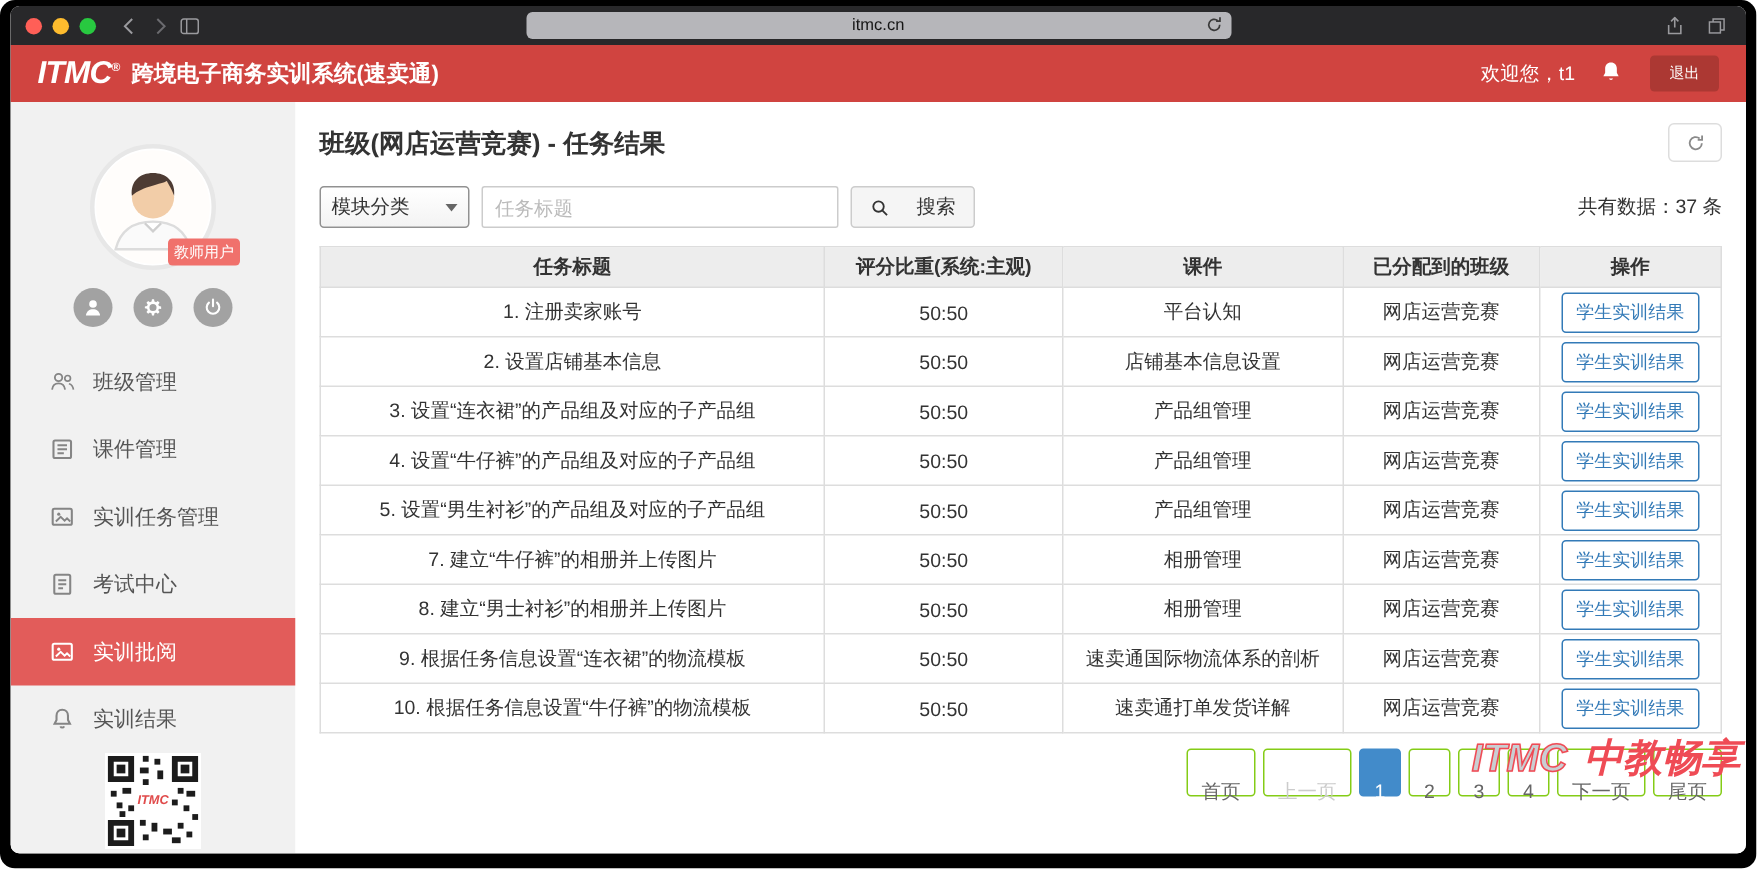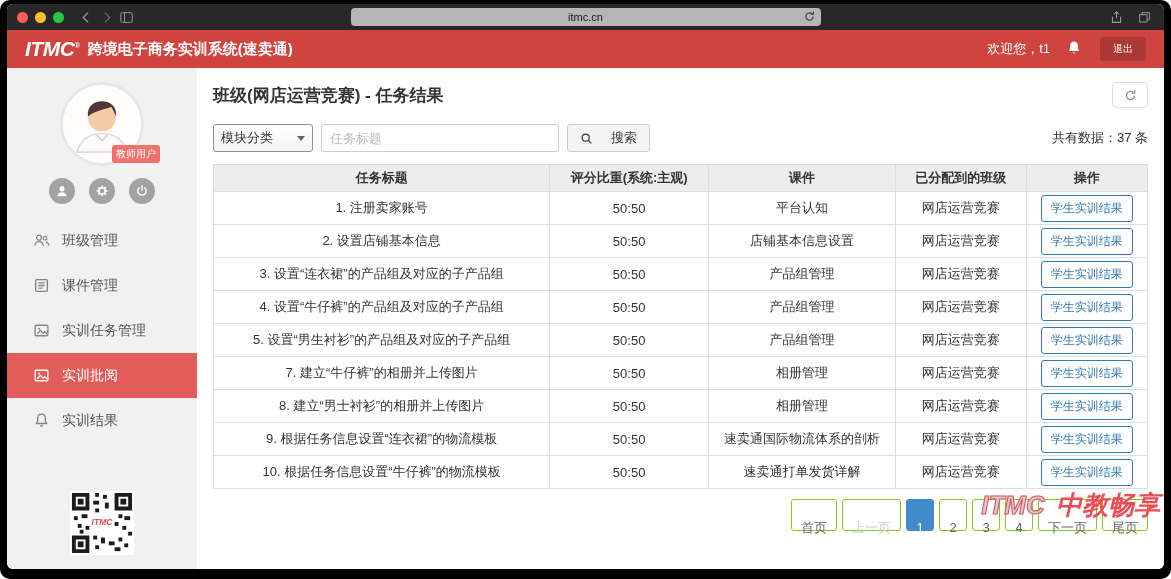--- a/index.html
+++ b/index.html
@@ -25,21 +25,21 @@
   .app-title { margin-left:8px; font-size:15px; font-weight:bold; }
   .header-right { margin-left:auto; display:flex; align-items:center; gap:16px; font-size:13px; }
   .bell-btn { width:18px; height:18px; display:inline-flex; }
   .bell-btn svg { width:16px; height:16px; }
   .logout-btn { background:#ac3833; color:#fff; border:none; border-radius:3px; padding:5px 13px; font-size:10px; cursor:pointer; font-family:inherit; }
 
   
   .app-body { flex:1; display:flex; overflow:hidden; }
 
   
-  .sidebar { width:190px; flex:none; background:#f1f1f1; display:flex; flex-direction:column; align-items:center; padding-top:14px; }
+  .sidebar { width:190px; flex:none; background:#f1f1f1; display:flex; flex-direction:column; align-items:center; padding-top:28px; }
   .avatar-wrap { position:relative; width:84px; height:84px; flex:none; }
   .avatar { width:84px; height:84px; border-radius:50%; border:3px solid #e7e7e7; background:#fff; overflow:hidden; }
   .avatar svg { width:100%; height:100%; }
   .user-badge { position:absolute; right:-16px; bottom:3px; background:#f0716c; color:#fff; font-size:10px; padding:2px 4px; border-radius:3px; white-space:nowrap; }
   .quick-icons { margin-top:12px; display:flex; gap:14px; }
   .qicon { width:26px; height:26px; border-radius:50%; background:#a2a2a2; display:inline-flex; align-items:center; justify-content:center; cursor:pointer; }
   .qicon svg { width:14px; height:14px; }
   .menu { margin-top:14px; width:100%; }
   .menu-item { height:45px; display:flex; align-items:center; gap:12px; padding-left:26px; font-size:14px; color:#555; cursor:pointer; }
   .menu-item .mi-icon { width:17px; height:17px; color:#858585; display:inline-flex; }
@@ -208,20 +208,29 @@
             <div class="menu-item">
               <span class="mi-icon">
                 <svg viewBox="0 0 16 16">
                   <rect x="2" y="3" width="12" height="10" rx="1" fill="none" stroke="currentColor" stroke-width="1.3"></rect>
                   <circle cx="5.8" cy="6.4" r="1" fill="currentColor"></circle>
                   <path d="M4 11l3-3 2.5 2.5L11 9l2 2" fill="none" stroke="currentColor" stroke-width="1.2"></path>
                 </svg>
               </span>
               <span>实训任务管理</span>
             </div>
+            <div class="menu-item">
+              <span class="mi-icon">
+                <svg viewBox="0 0 16 16">
+                  <rect x="3" y="2" width="10" height="12" rx="1" fill="none" stroke="currentColor" stroke-width="1.3"></rect>
+                  <path d="M5.5 5.5h5M5.5 8h5M5.5 10.5h3" stroke="currentColor" stroke-width="1.2" fill="none"></path>
+                </svg>
+              </span>
+              <span>考试中心</span>
+            </div>
             <div class="menu-item active">
               <span class="mi-icon">
                 <svg viewBox="0 0 16 16">
                   <rect x="2" y="3" width="12" height="10" rx="1" fill="none" stroke="currentColor" stroke-width="1.3"></rect>
                   <circle cx="5.8" cy="6.4" r="1" fill="currentColor"></circle>
                   <path d="M4 11l3-3 2.5 2.5L11 9l2 2" fill="none" stroke="currentColor" stroke-width="1.2"></path>
                 </svg>
               </span>
               <span>实训批阅</span>
             </div>

